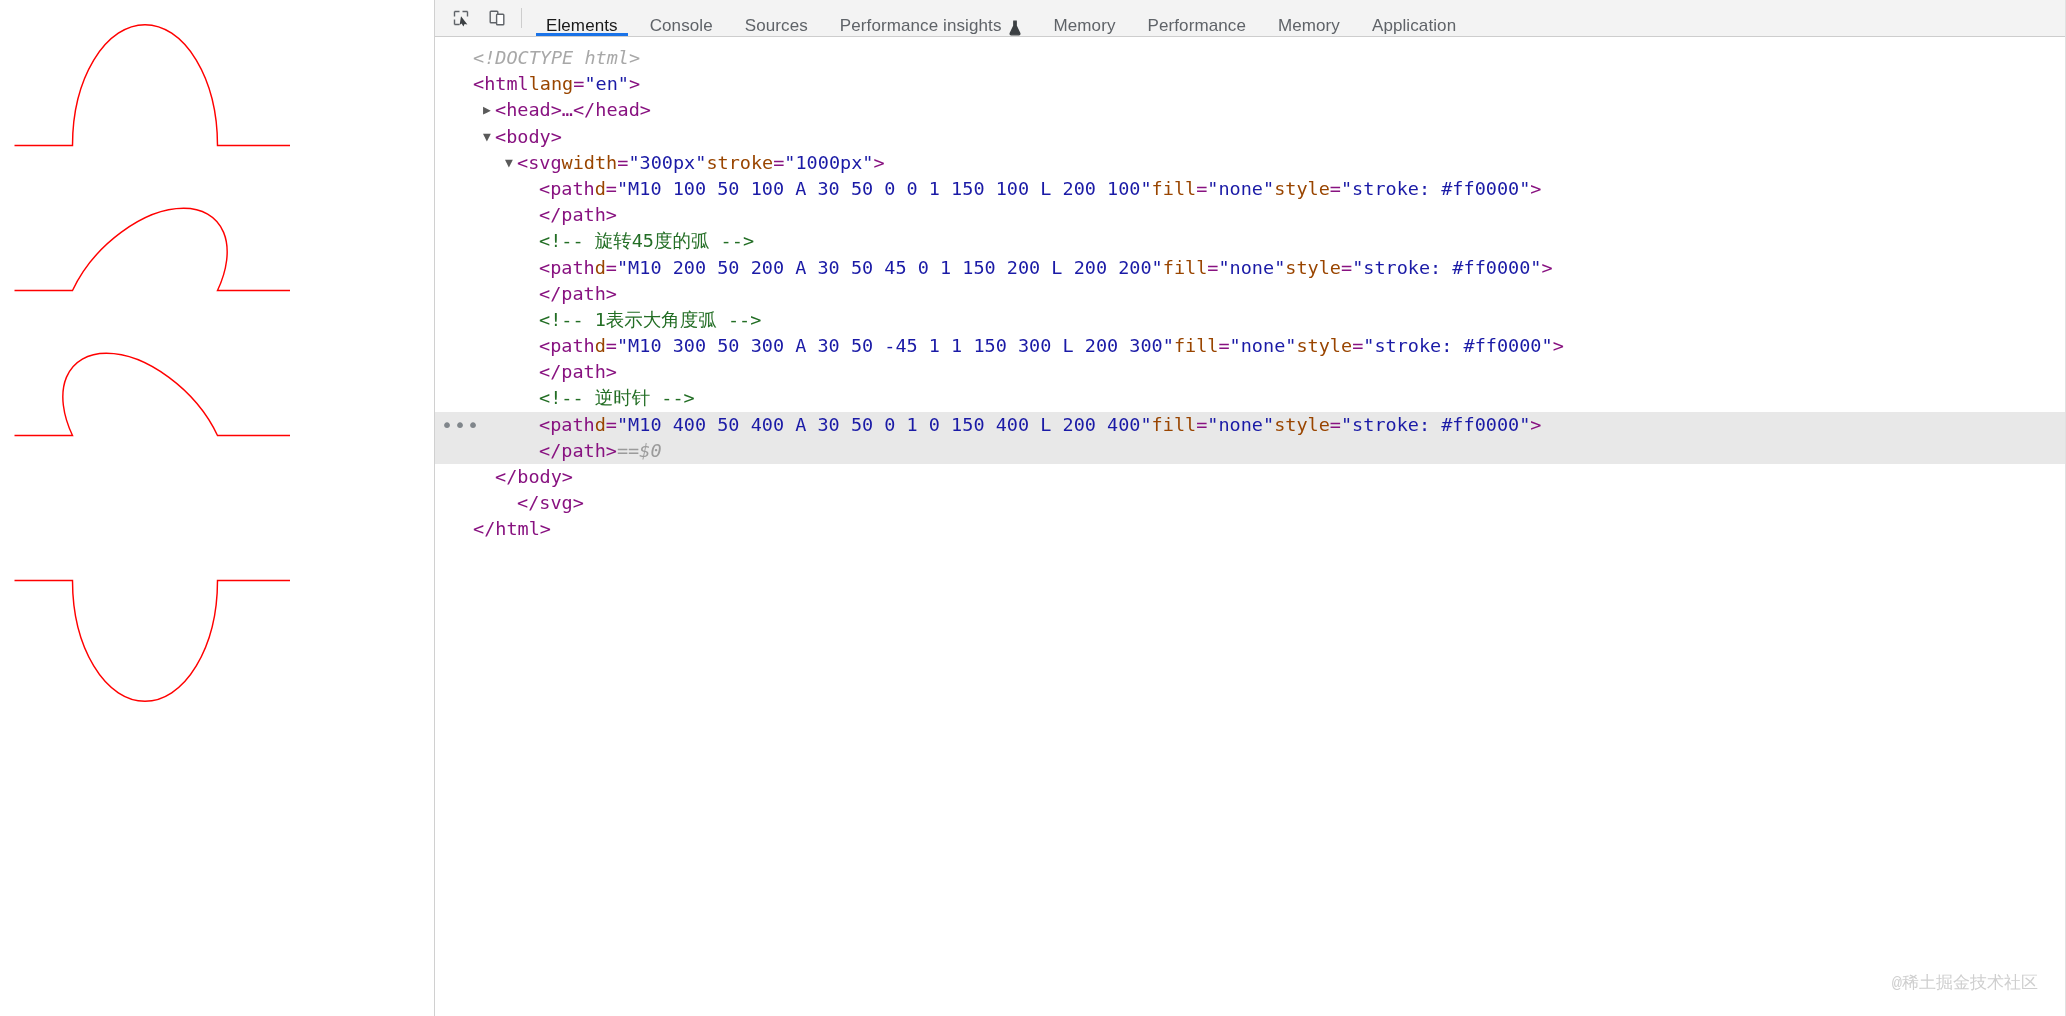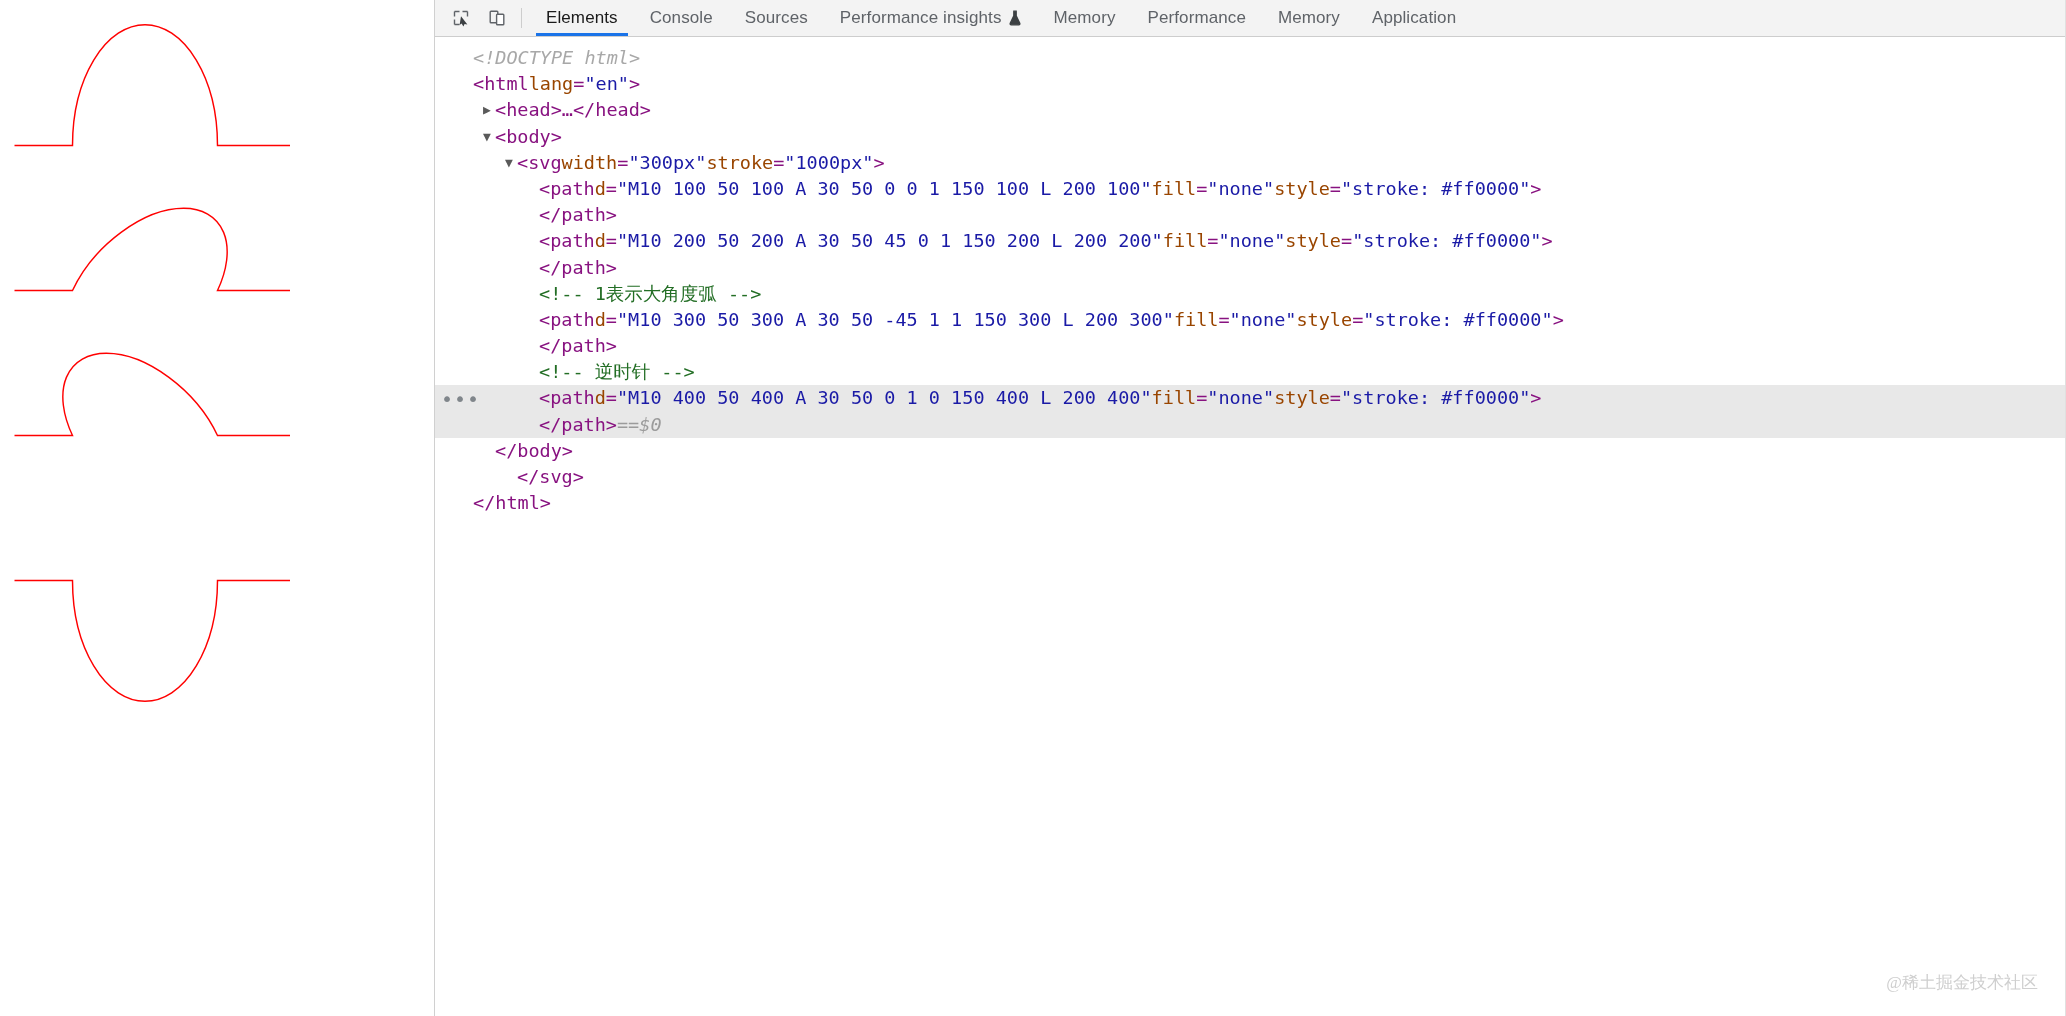--- a/index.html
+++ b/index.html
@@ -55,21 +55,21 @@
     cursor: pointer;
   }
   .tool-sep {
     width: 1px;
     background: #cdcdcd;
     margin: 8px 8px 8px 6px;
     flex: 0 0 1px;
   }
   .tab {
     display: flex;
-    align-items: center;
+    align-items: flex-end;
     gap: 6px;
     padding: 0 16px;
     font-size: 17px;
     color: #5f6368;
     cursor: pointer;
     white-space: nowrap;
     position: relative;
     letter-spacing: 0.1px;
   }
   .tab.active {
@@ -142,21 +142,21 @@
   .c-eq      { color: #9b9b9b; }
 
   
   #watermark {
     position: absolute;
     right: 28px;
     bottom: 22px;
     font-size: 17px;
     color: #cfcfcf;
     user-select: none;
-    font-family: Liberation Serif, serif;
+    font-family: Liberation Mono, monospace;
     text-align: center;
   }
   
   #rail {
     position: absolute;
     top: 0; right: 0;
     width: 1px; height: 1016px;
     background: #e0e0e0;
   }
 </style>
@@ -293,20 +293,26 @@
         </div>
         <div class="node">
           <div class="node-inner" style="padding-left: 66px;">
             <span class="tw blank">·</span>
             <span class="c-tag">&lt;/path&gt;</span>
           </div>
         </div>
         <div class="node">
           <div class="node-inner" style="padding-left: 66px;">
             <span class="tw blank">·</span>
+            <span class="c-cmt">&lt;!-- 旋转45度的弧 --&gt;</span>
+          </div>
+        </div>
+        <div class="node">
+          <div class="node-inner" style="padding-left: 66px;">
+            <span class="tw blank">·</span>
             <span class="c-tag">&lt;path</span>
             <span class="c-txt"> </span>
             <span class="c-attr">d</span>
             <span class="c-tag">=</span>
             <span class="c-val">"M10 200 50 200  A 30 50 45 0 1 150 200 L 200 200"</span>
             <span class="c-txt"> </span>
             <span class="c-attr">fill</span>
             <span class="c-tag">=</span>
             <span class="c-val">"none"</span>
             <span class="c-txt"> </span>

